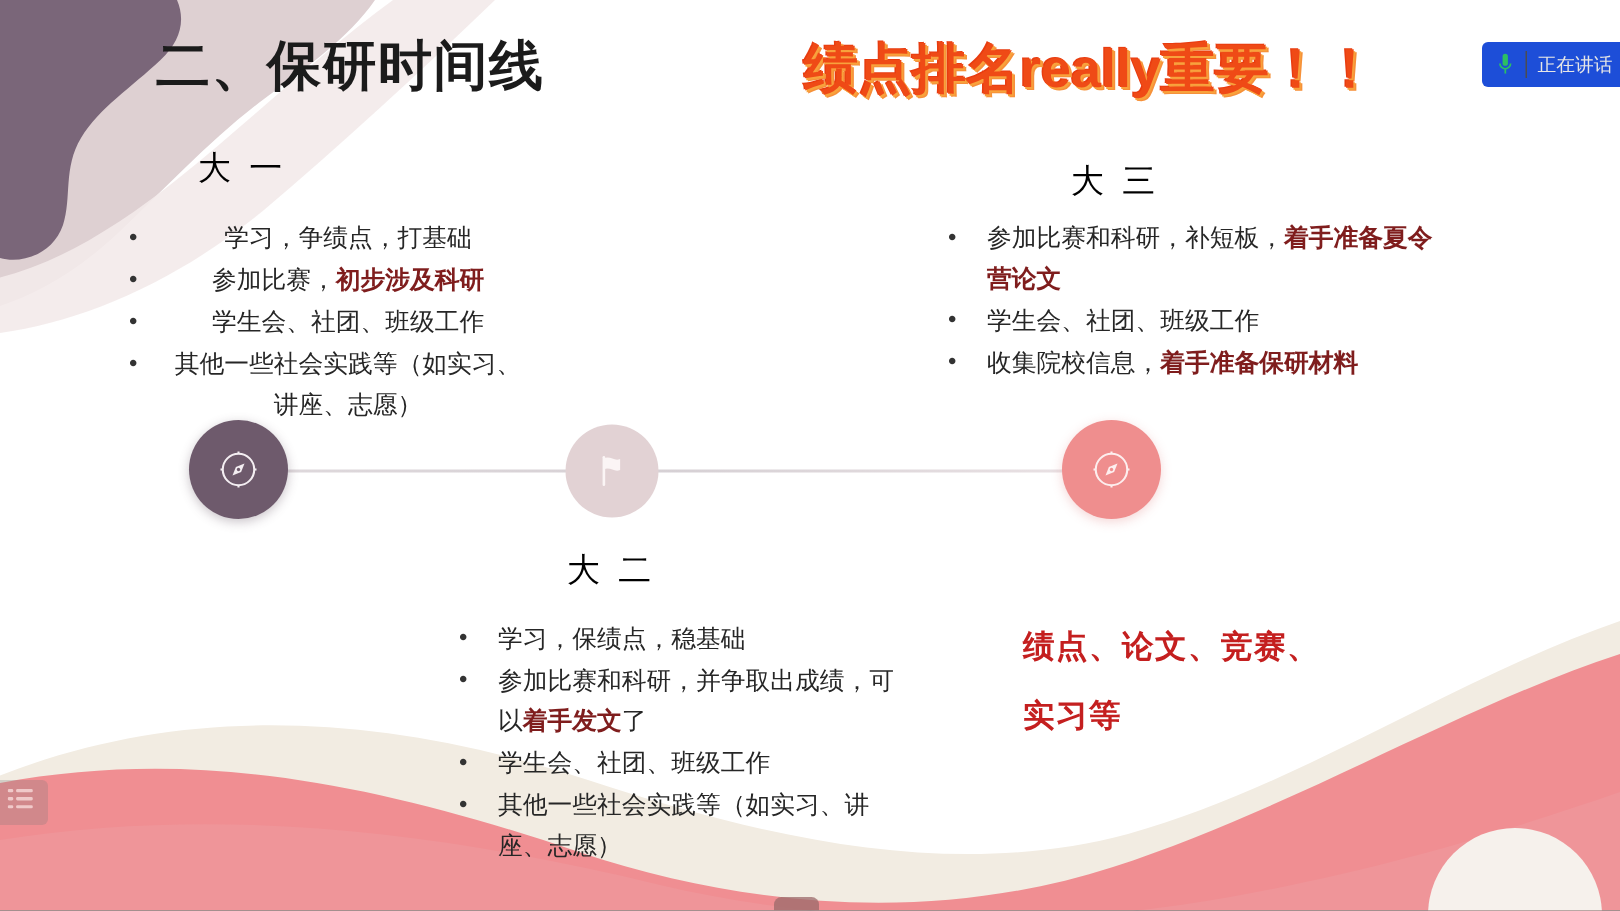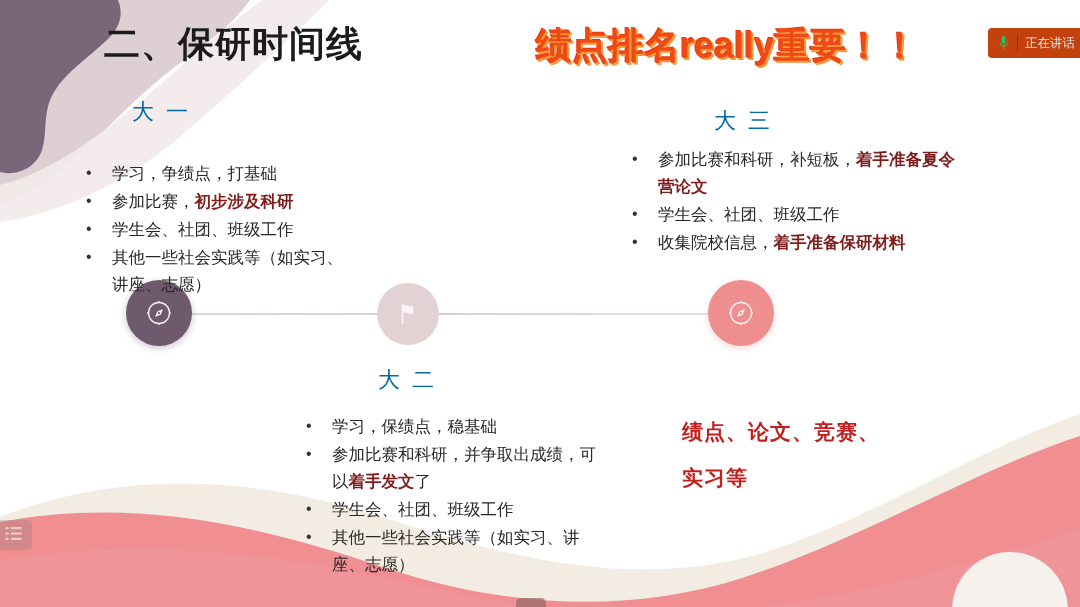--- a/index.html
+++ b/index.html
@@ -83,36 +83,36 @@
       1px 1px 0 #f8a23c,
       2px 2px 0 #f6913a,
       -1px -1px 0 #e83c10;
   }
 
   
   .col-head {
     position: absolute;
     font-size: 22px;
     font-weight: 400;
-    color: #0369a1;
+    color: #000000;
     letter-spacing: 3px;
     white-space: nowrap;
   }
   .head-1 { left: 132px; top: 97px; }
   .head-2 { left: 378px; top: 365px; }
   .head-3 { left: 714px; top: 106px; }
 
   
   .bullets {
     position: absolute;
     font-size: 16.5px;
     line-height: 27px;
     color: #262626;
   }
-  .list-1 { left: 82px;  top: 160px; width: 270px; }
+  .list-1 { left: 82px;  top: 146px; width: 270px; text-align: center; }
   .list-2 { left: 302px; top: 413px; width: 310px; }
   .list-3 { left: 628px; top: 146px; width: 330px; }
 
   .bullets ul {
     margin: 0; padding: 0;
     list-style: none;
   }
   .bullets li {
     position: relative;
     padding-left: 30px;
@@ -139,21 +139,21 @@
     letter-spacing: 1px;
   }
 
   
   .speak-badge {
     position: absolute;
     right: 0px; top: 28px;
     height: 30px;
     display: flex;
     align-items: center;
-    background: #c2410c;
+    background: #1d4ed8;
     border-radius: 4px 0 0 4px;
     padding: 0 6px 0 8px;
     overflow: hidden;
     max-width: 78px;
   }
   .speak-badge .mic {
     width: 14px; height: 20px;
     display: flex; align-items: center; justify-content: center;
     flex: 0 0 auto;
   }

